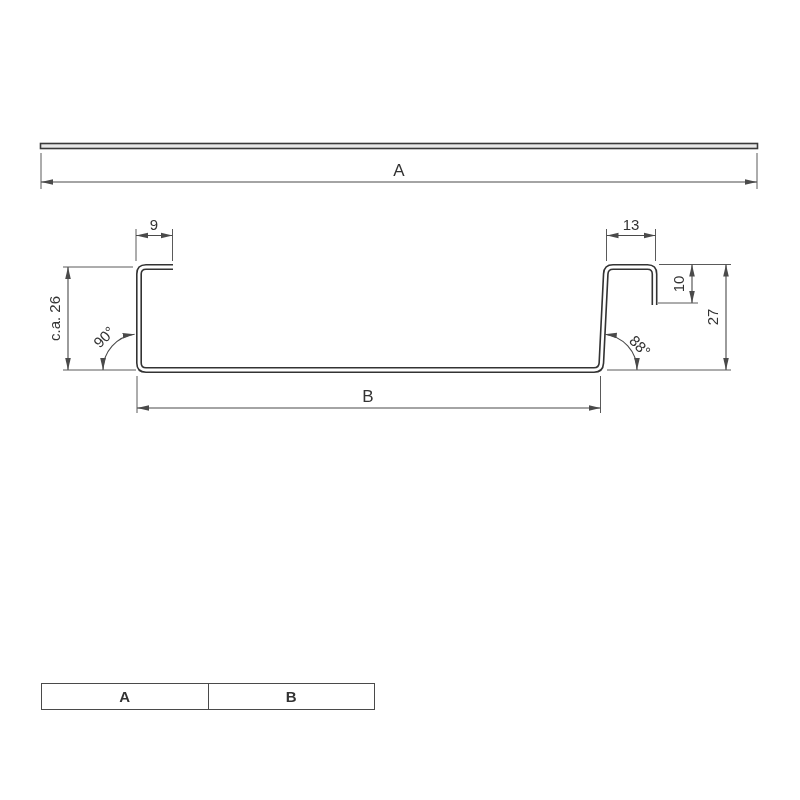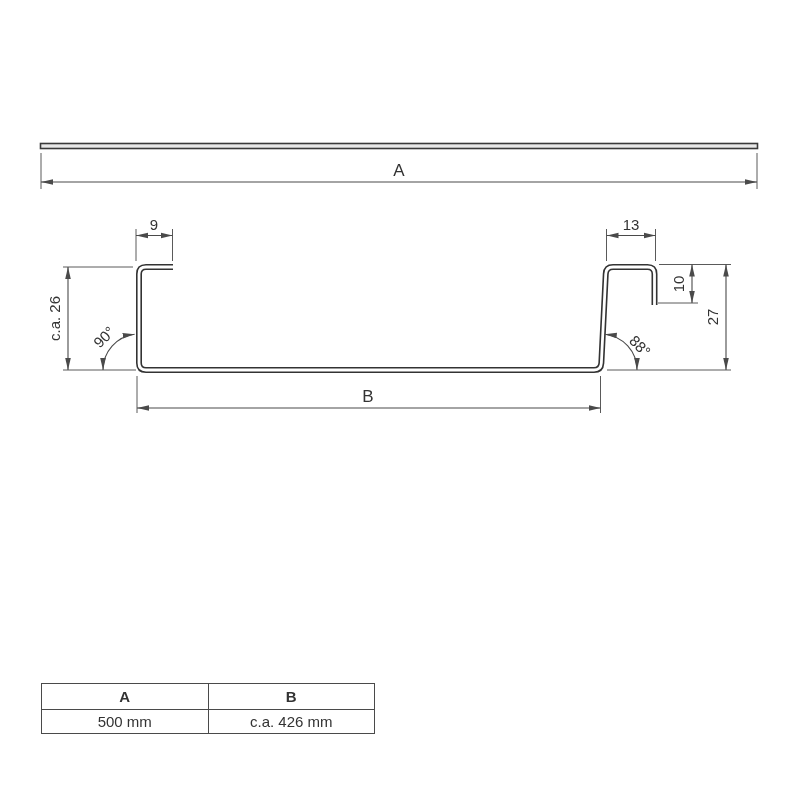--- a/index.html
+++ b/index.html
@@ -134,20 +134,16 @@
       </g>
     </g>
   </svg>
 
   <table class="spec">
     <tbody>
       <tr class="hdr">
         <td>A</td>
         <td>B</td>
       </tr>
-      <tr>
-        <td>500 mm</td>
-        <td>c.a. 426 mm</td>
-      </tr>
     </tbody>
   </table>
 
 </div>
 
 </body></html>

